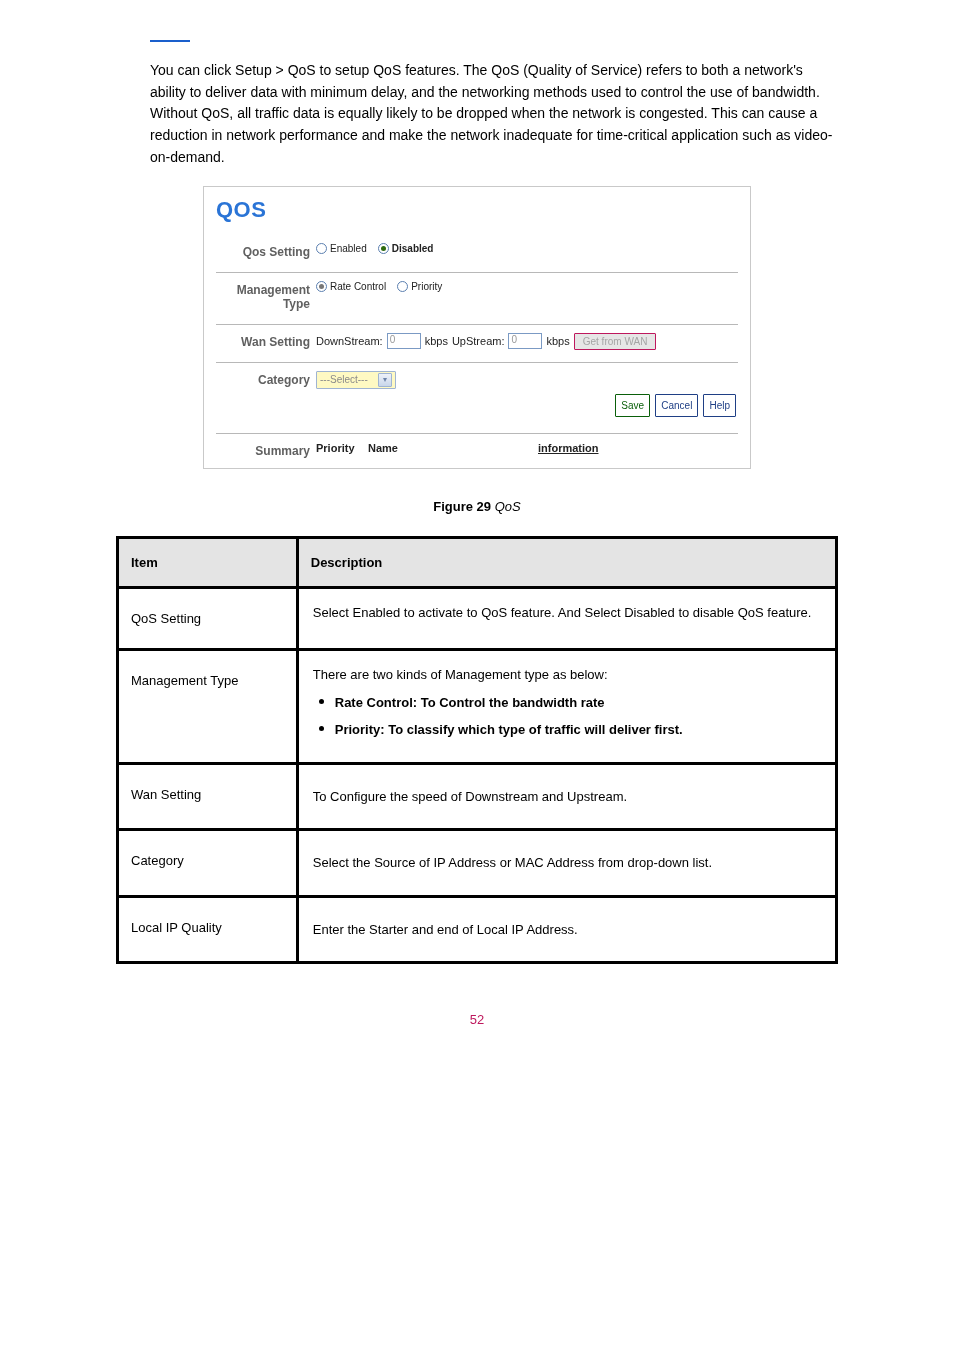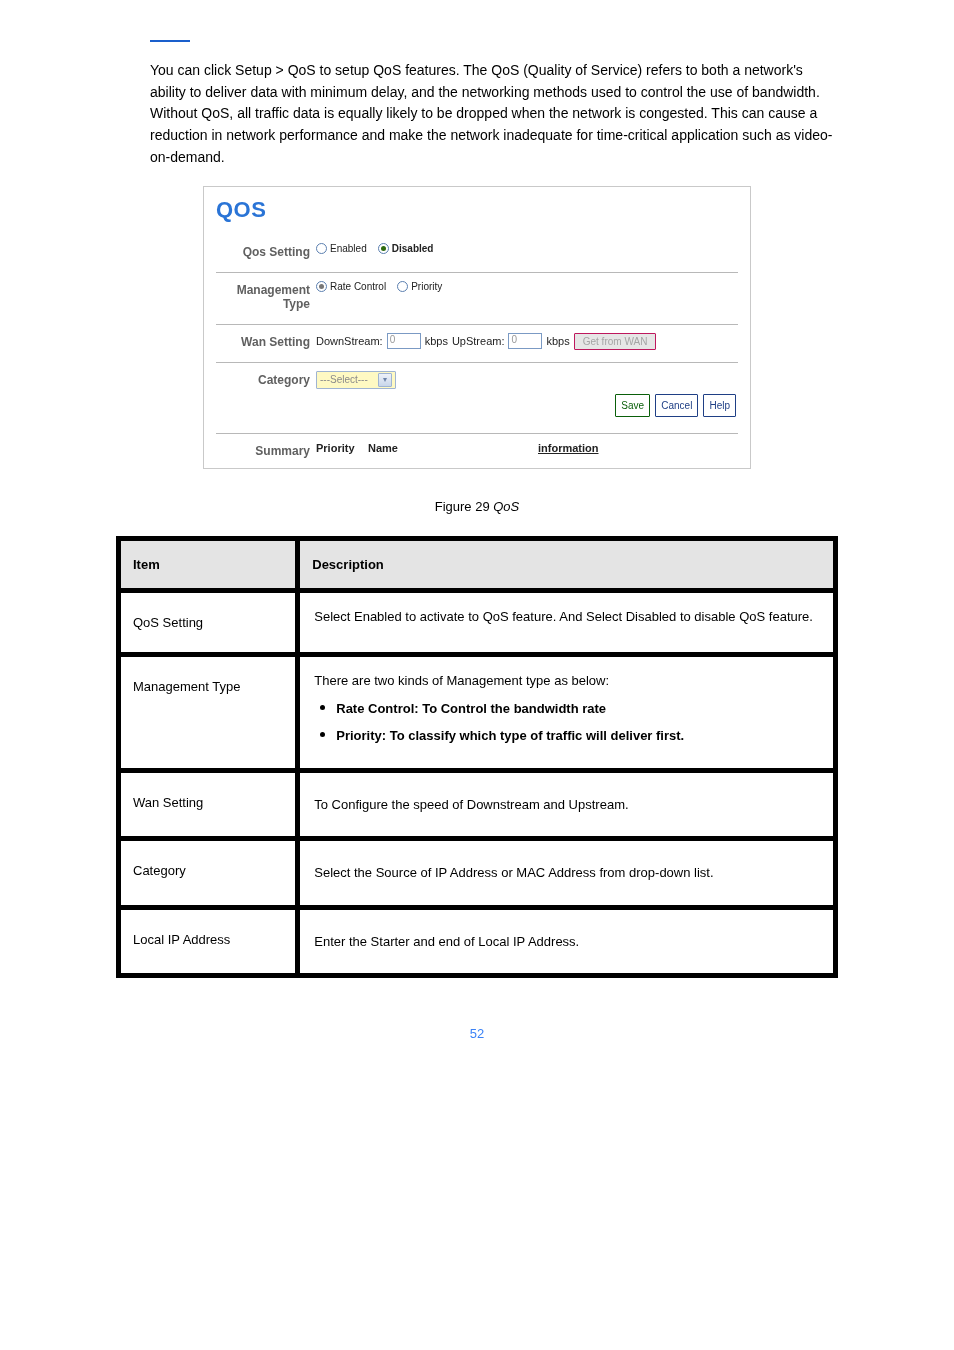--- a/index.html
+++ b/index.html
@@ -35,34 +35,34 @@
   .btn-row { text-align: right; margin-top: 10px; margin-bottom: 10px; padding-right: 2px; }
   .btn-row .btn { border: 1px solid #1f3f85; color: #1f3f85; background: #fff; font-size: 10px; padding: 5px 5px; margin-left: 2px; border-radius: 1px; }
   .btn-row .btn.save { color: #0a5f0a; border-color: #0a5f0a; }
 
   .summary-hdr { display: flex; font-size: 11px; font-weight: bold; color: #222; gap: 0; }
   .summary-hdr .c1 { width: 52px; }
   .summary-hdr .c2 { width: 170px; }
   .summary-hdr .c3 { flex: 1; text-decoration: underline; }
 
   .fig-caption { font-size: 13px; text-align: center; margin: 8px 0 22px; font-style: italic; }
-  .fig-caption .bold { font-weight: normal; font-style: normal; }
+  .fig-caption .bold { font-weight: bold; font-style: normal; }
 
   table.data { width: 100%; border-collapse: collapse; }
-  table.data th, table.data td { border: 5px solid #000000; text-align: left; vertical-align: top; font-size: 13px; }
+  table.data th, table.data td { border: 3px solid #000000; text-align: left; vertical-align: top; font-size: 13px; }
   table.data th { background: #e4e4e4; font-weight: bold; padding: 16px 12px; }
   table.data th.dark { background: #d9d9d9; }
   table.data td.item { width: 25%; padding: 22px 12px; font-weight: normal; }
   table.data td.desc { width: 75%; padding: 14px 14px; line-height: 1.5; }
   table.data td.desc.single { padding: 22px 14px; }
   ul.bullets { list-style: none; margin: 6px 0 0 0; }
   ul.bullets li { position: relative; padding-left: 22px; margin: 8px 0; font-weight: bold; }
   ul.bullets li::before { content: ""; position: absolute; left: 6px; top: 6px; width: 5px; height: 5px; background: #000; border-radius: 50%; }
 
-  .footer-page { text-align: center; font-size: 13px; margin-top: 48px; color: #3b82f6; }
+  .footer-page { text-align: center; font-size: 13px; margin-top: 48px; color: #be185d; }
 </style>
 </head>
 <body>
 
 
 
 <span class="top-link-line"></span>
 
 <p class="intro">You can click Setup &gt; QoS to setup QoS features. The QoS (Quality of Service) refers to both a network's ability to deliver data with minimum delay, and the networking methods used to control the use of bandwidth. Without QoS, all traffic data is equally likely to be dropped when the network is congested. This can cause a reduction in network performance and make the network inadequate for time-critical application such as video-on-demand.</p>
 
@@ -165,21 +165,21 @@
   </tr>
   <tr>
     <td class="item">Wan Setting</td>
     <td class="desc single">To Configure the speed of Downstream and Upstream.</td>
   </tr>
   <tr>
     <td class="item">Category</td>
     <td class="desc single">Select the Source of IP Address or MAC Address from drop-down list.</td>
   </tr>
   <tr>
-    <td class="item">Local IP Address</td>
+    <td class="item">Local IP Quality</td>
     <td class="desc single">Enter the Starter and end of Local IP Address.</td>
   </tr>
 </tbody>
   </table>
 
 <div class="footer-page">52</div>
 
 
 
 

